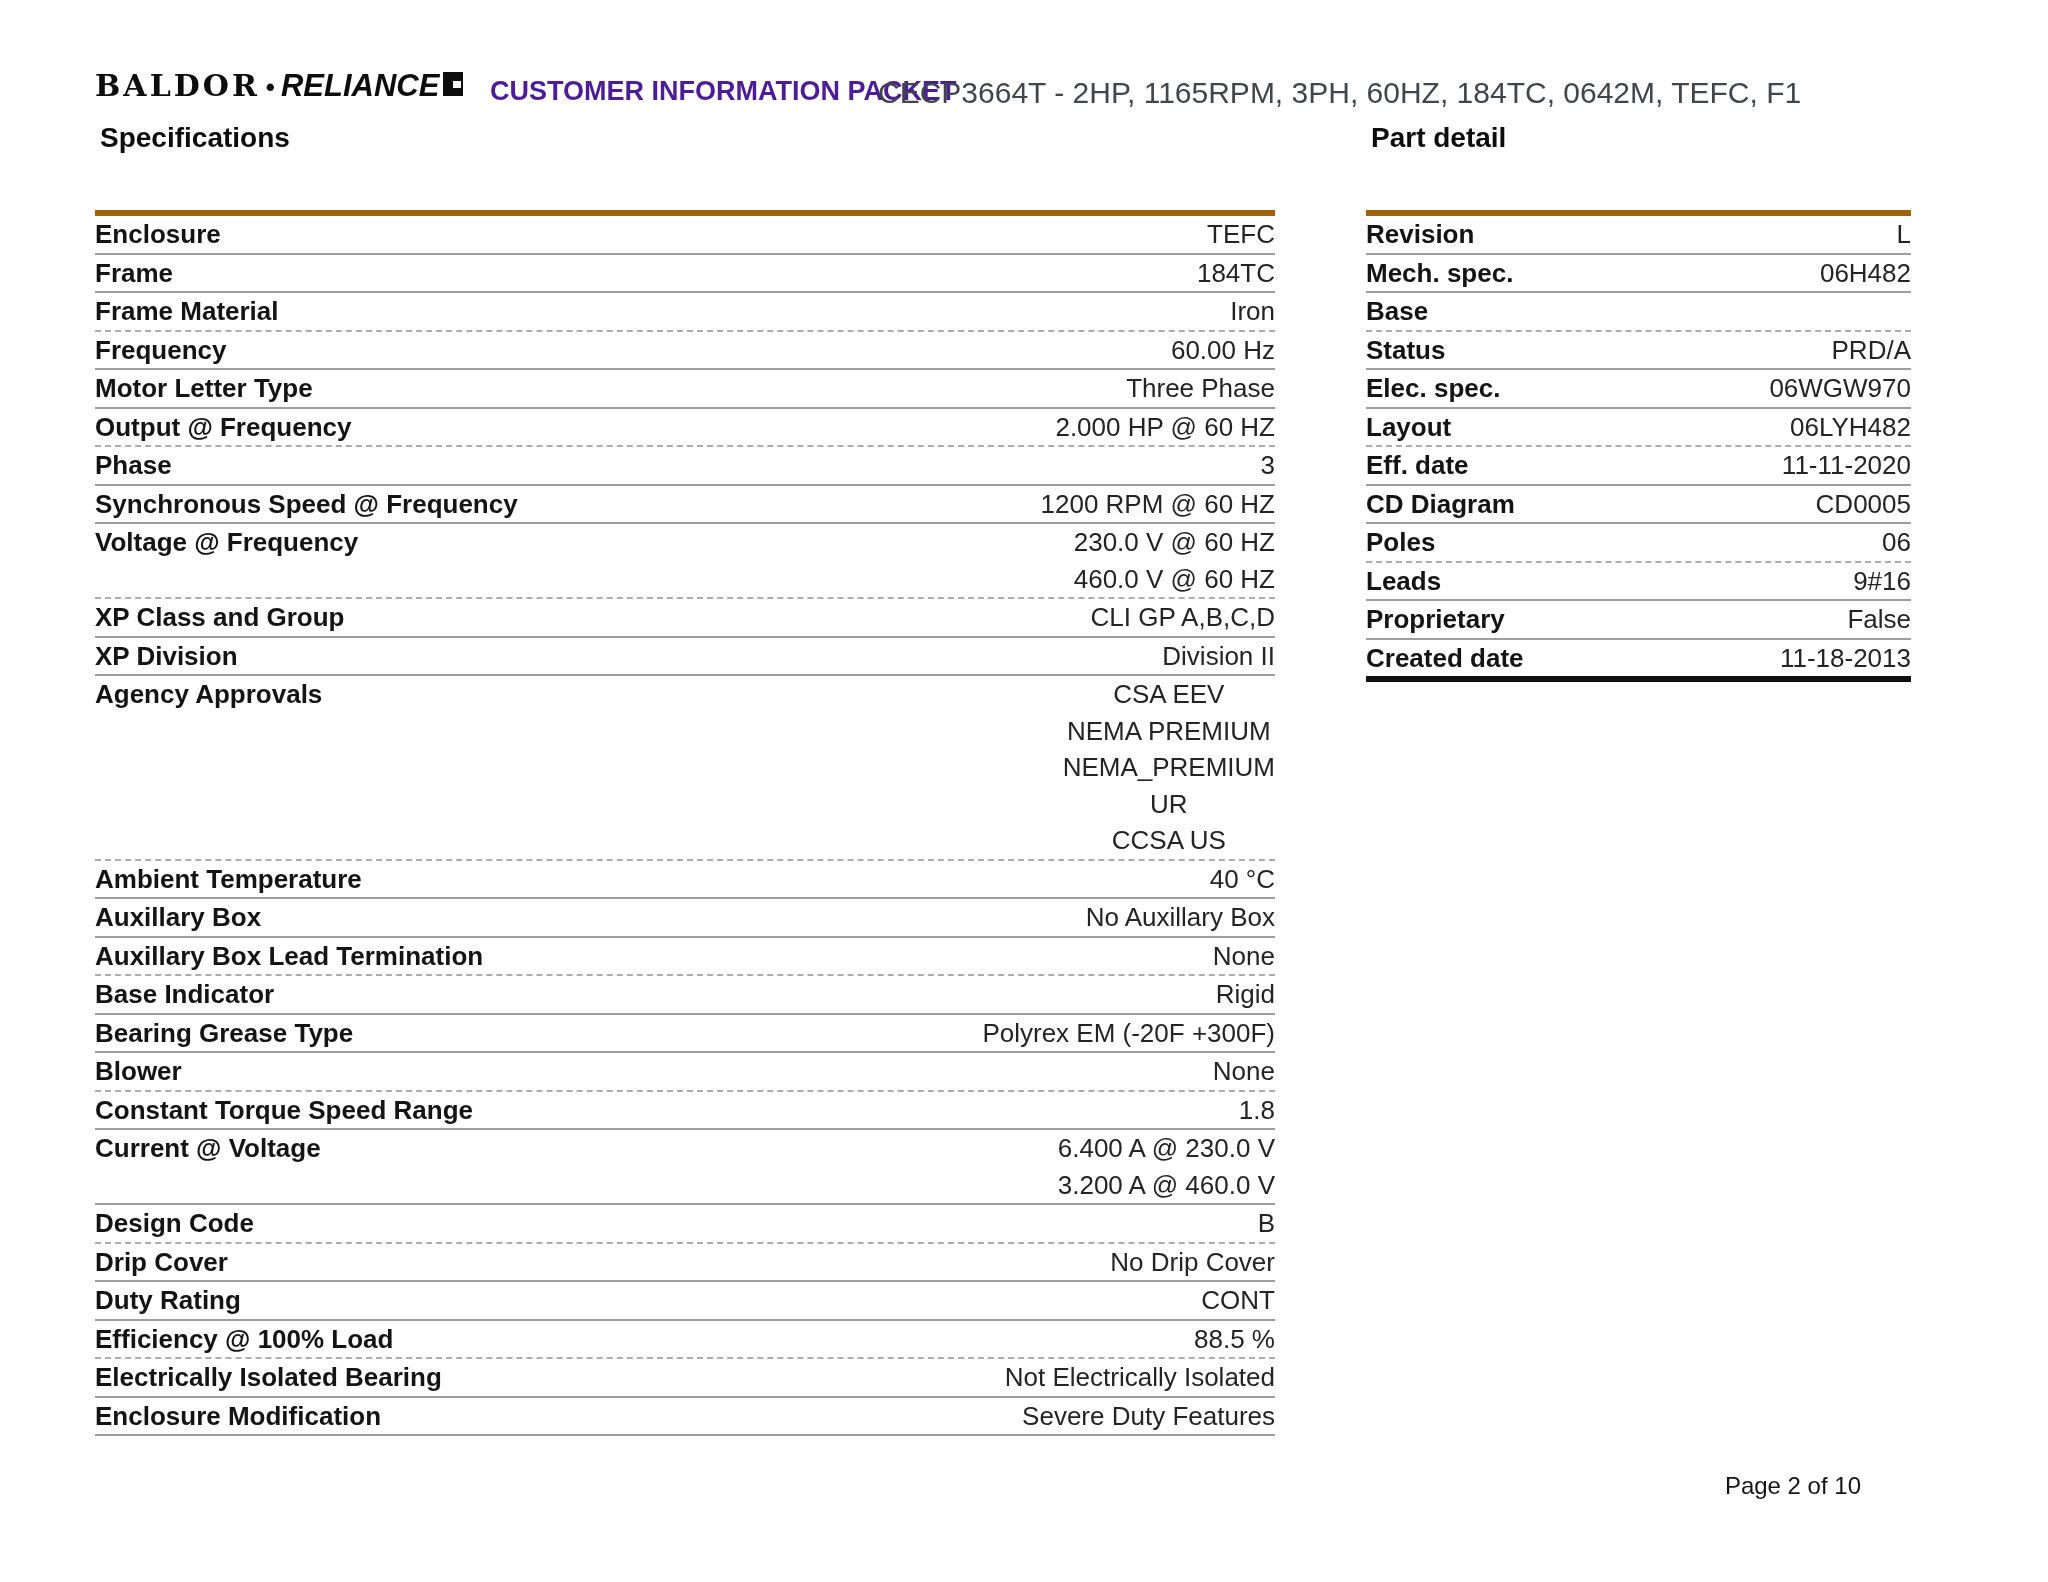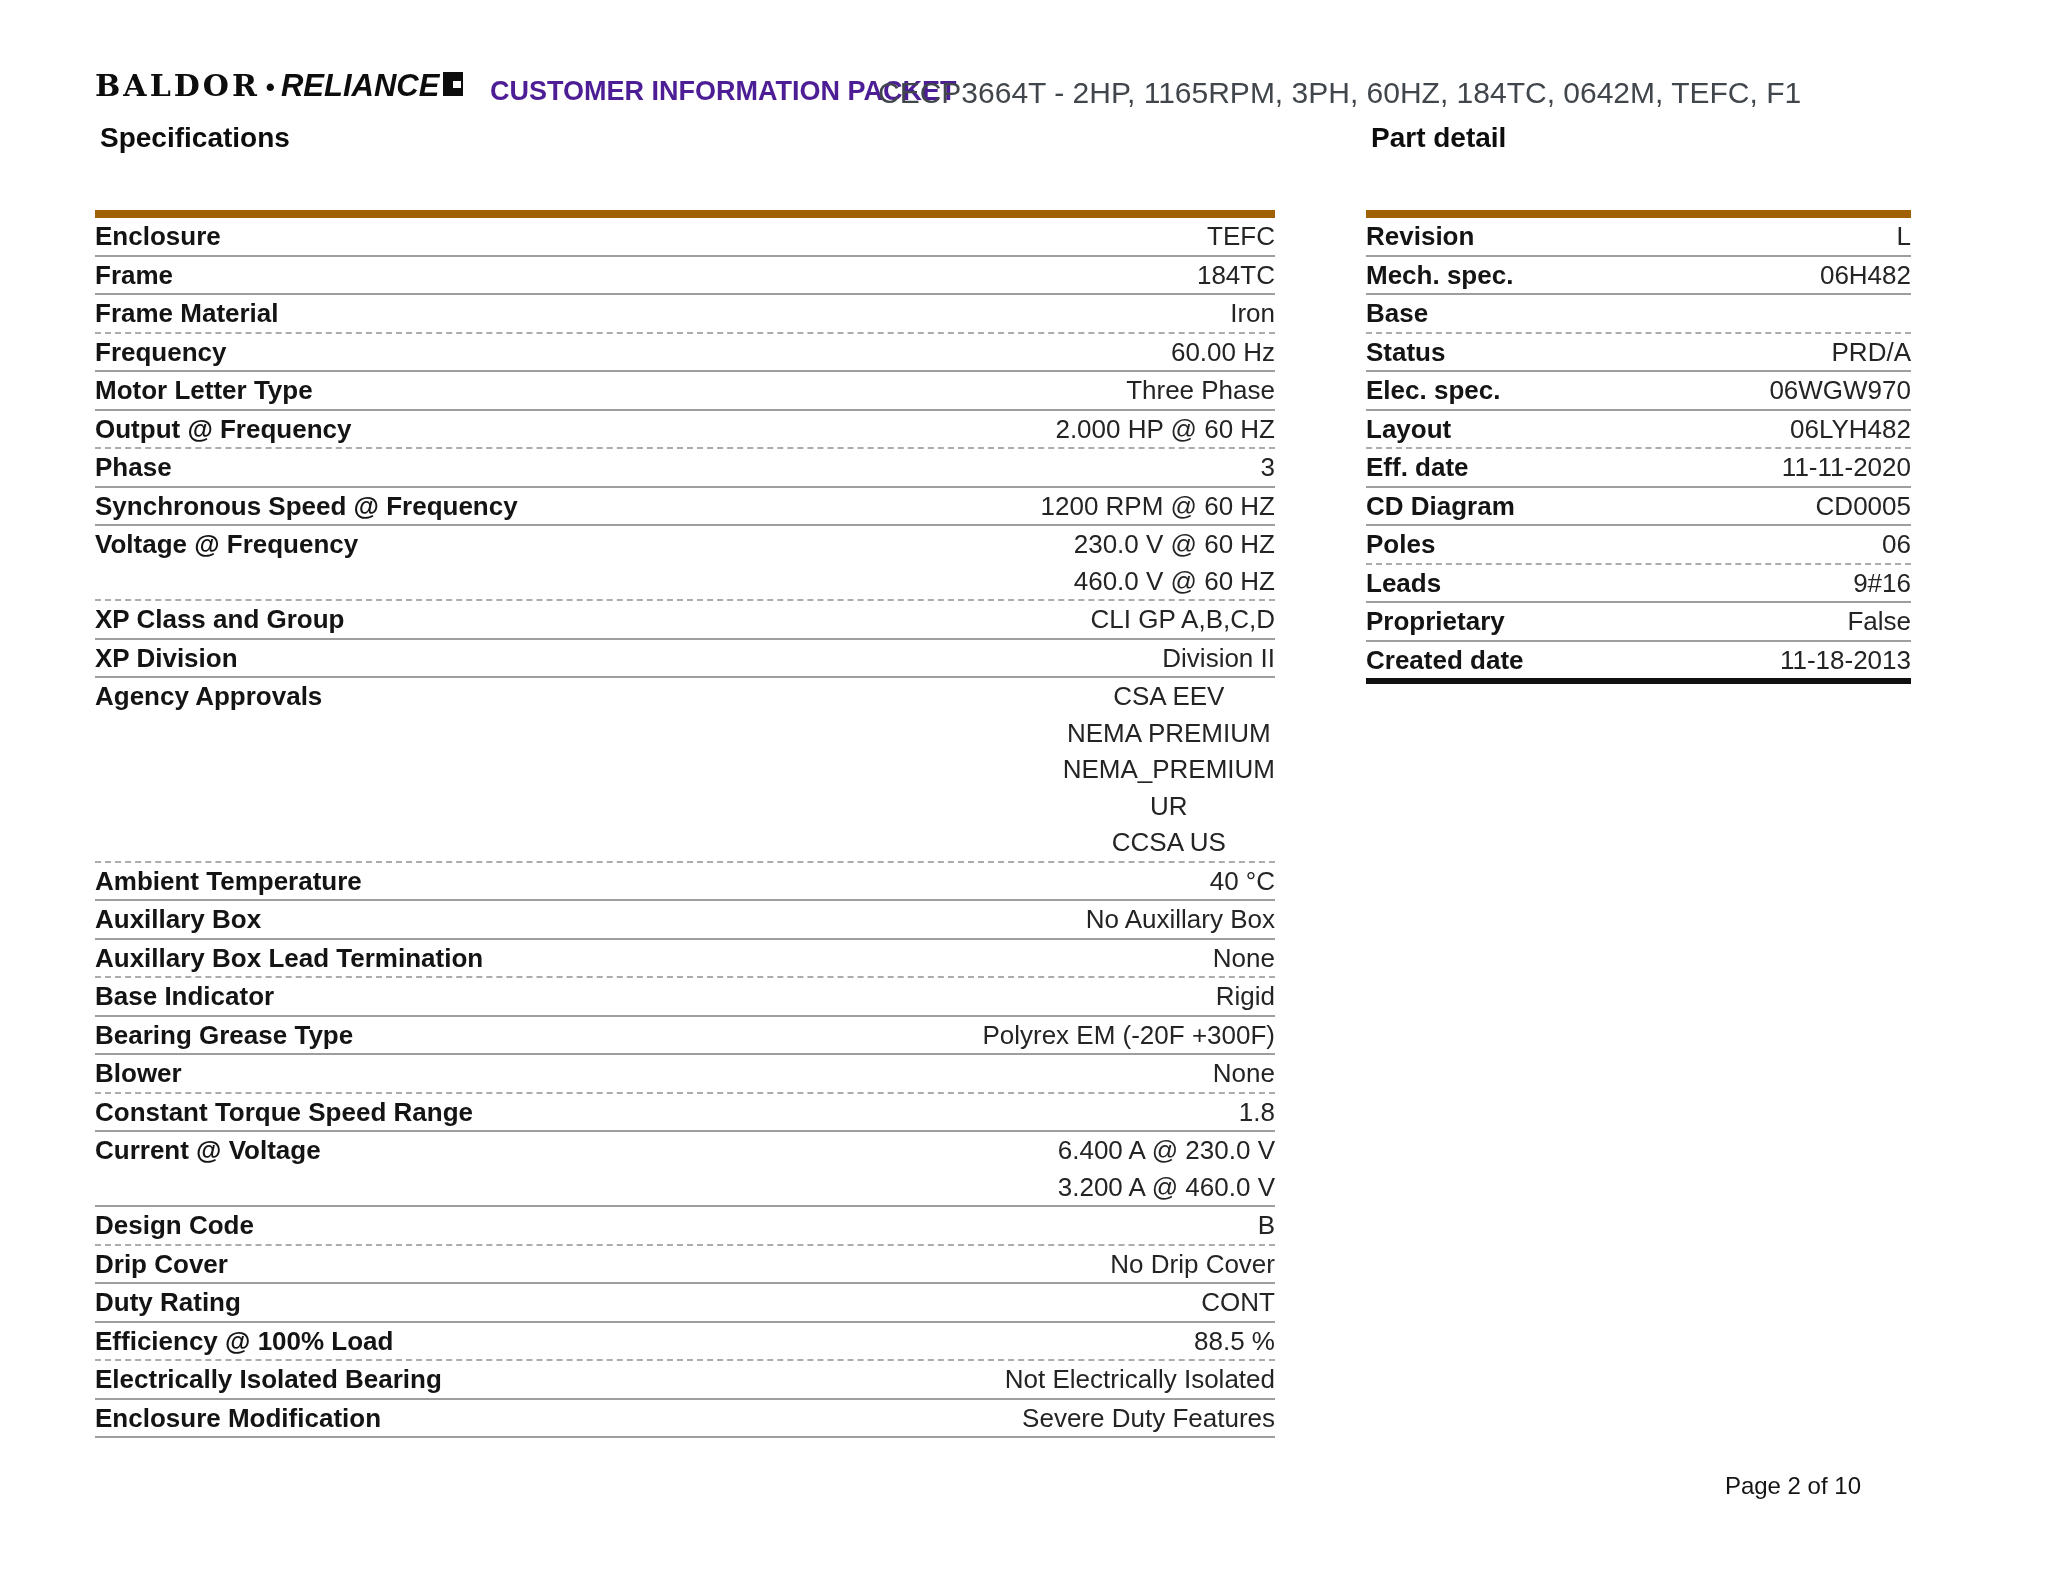--- a/index.html
+++ b/index.html
@@ -20,21 +20,21 @@
   .packet-title{position:absolute;left:490px;top:76px;font-weight:700;font-size:27px;
                 color:#4c1d95;white-space:nowrap;}
   .subtitle{position:absolute;left:878px;top:76px;font-size:30px;color:#40464b;
             white-space:nowrap;}
 
   
   .section{position:absolute;top:118px;}
   #spec-section{left:95px;width:1180px;}
   #part-section{left:1366px;width:545px;}
   .section h2{margin:5px;font-size:28px;line-height:30px;font-weight:700;color:#0d0d0d;}
-  .tbl{margin-top:57px;border-top:8px solid #a16207;}
+  .tbl{margin-top:57px;border-top:6px solid #a16207;}
   #part-section .tbl{border-bottom:6px solid #101010;}
   .row{display:flex;justify-content:space-between;align-items:flex-start;
        border-bottom:2px solid #9e9e9e;}
   .row:nth-child(3n){border-bottom-style:dashed;border-bottom-color:#acacac;}
   #part-section .row:last-child{border-bottom:none;}
   .lbl{font-weight:700;font-size:26px;line-height:36.5px;height:36.5px;
        color:#141414;white-space:nowrap;}
   .vals{display:flex;flex-direction:column;align-items:center;min-height:36.5px;}
   .vals .line{font-size:26px;line-height:36.5px;height:36.5px;color:#242424;
        white-space:nowrap;}

